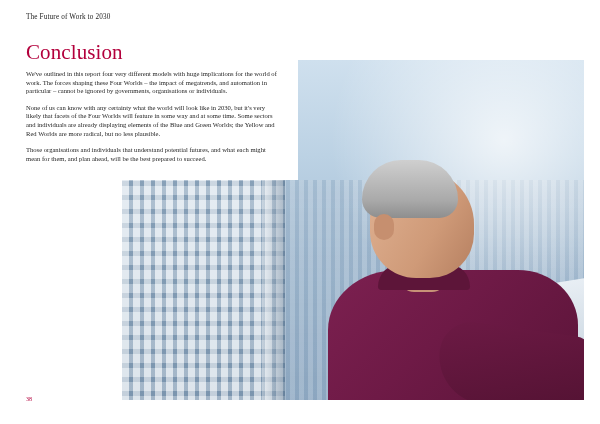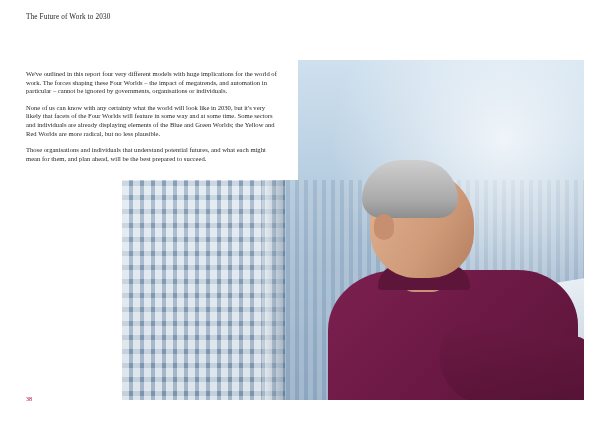--- a/index.html
+++ b/index.html
@@ -257,20 +257,21 @@
       <div class="neck"></div>
       <div class="collar"></div>
       <div class="head"></div>
       <div class="hair"></div>
       <div class="ear"></div>
     </div>
   </div>
 
   <div class="textpanel"></div>
 
+  <div class="heading">Conclusion</div>
 
   <div class="body-copy">
     <p>We've outlined in this report four very different models with huge implications for the world of work. The forces shaping these Four Worlds – the impact of megatrends, and automation in particular – cannot be ignored by governments, organisations or individuals.</p>
     <p>None of us can know with any certainty what the world will look like in 2030, but it's very likely that facets of the Four Worlds will feature in some way and at some time. Some sectors and individuals are already displaying elements of the Blue and Green Worlds; the Yellow and Red Worlds are more radical, but no less plausible.</p>
     <p>Those organisations and individuals that understand potential futures, and what each might mean for them, and plan ahead, will be the best prepared to succeed.</p>
   </div>
 
   <div class="folio">38</div>
 
 </div>

